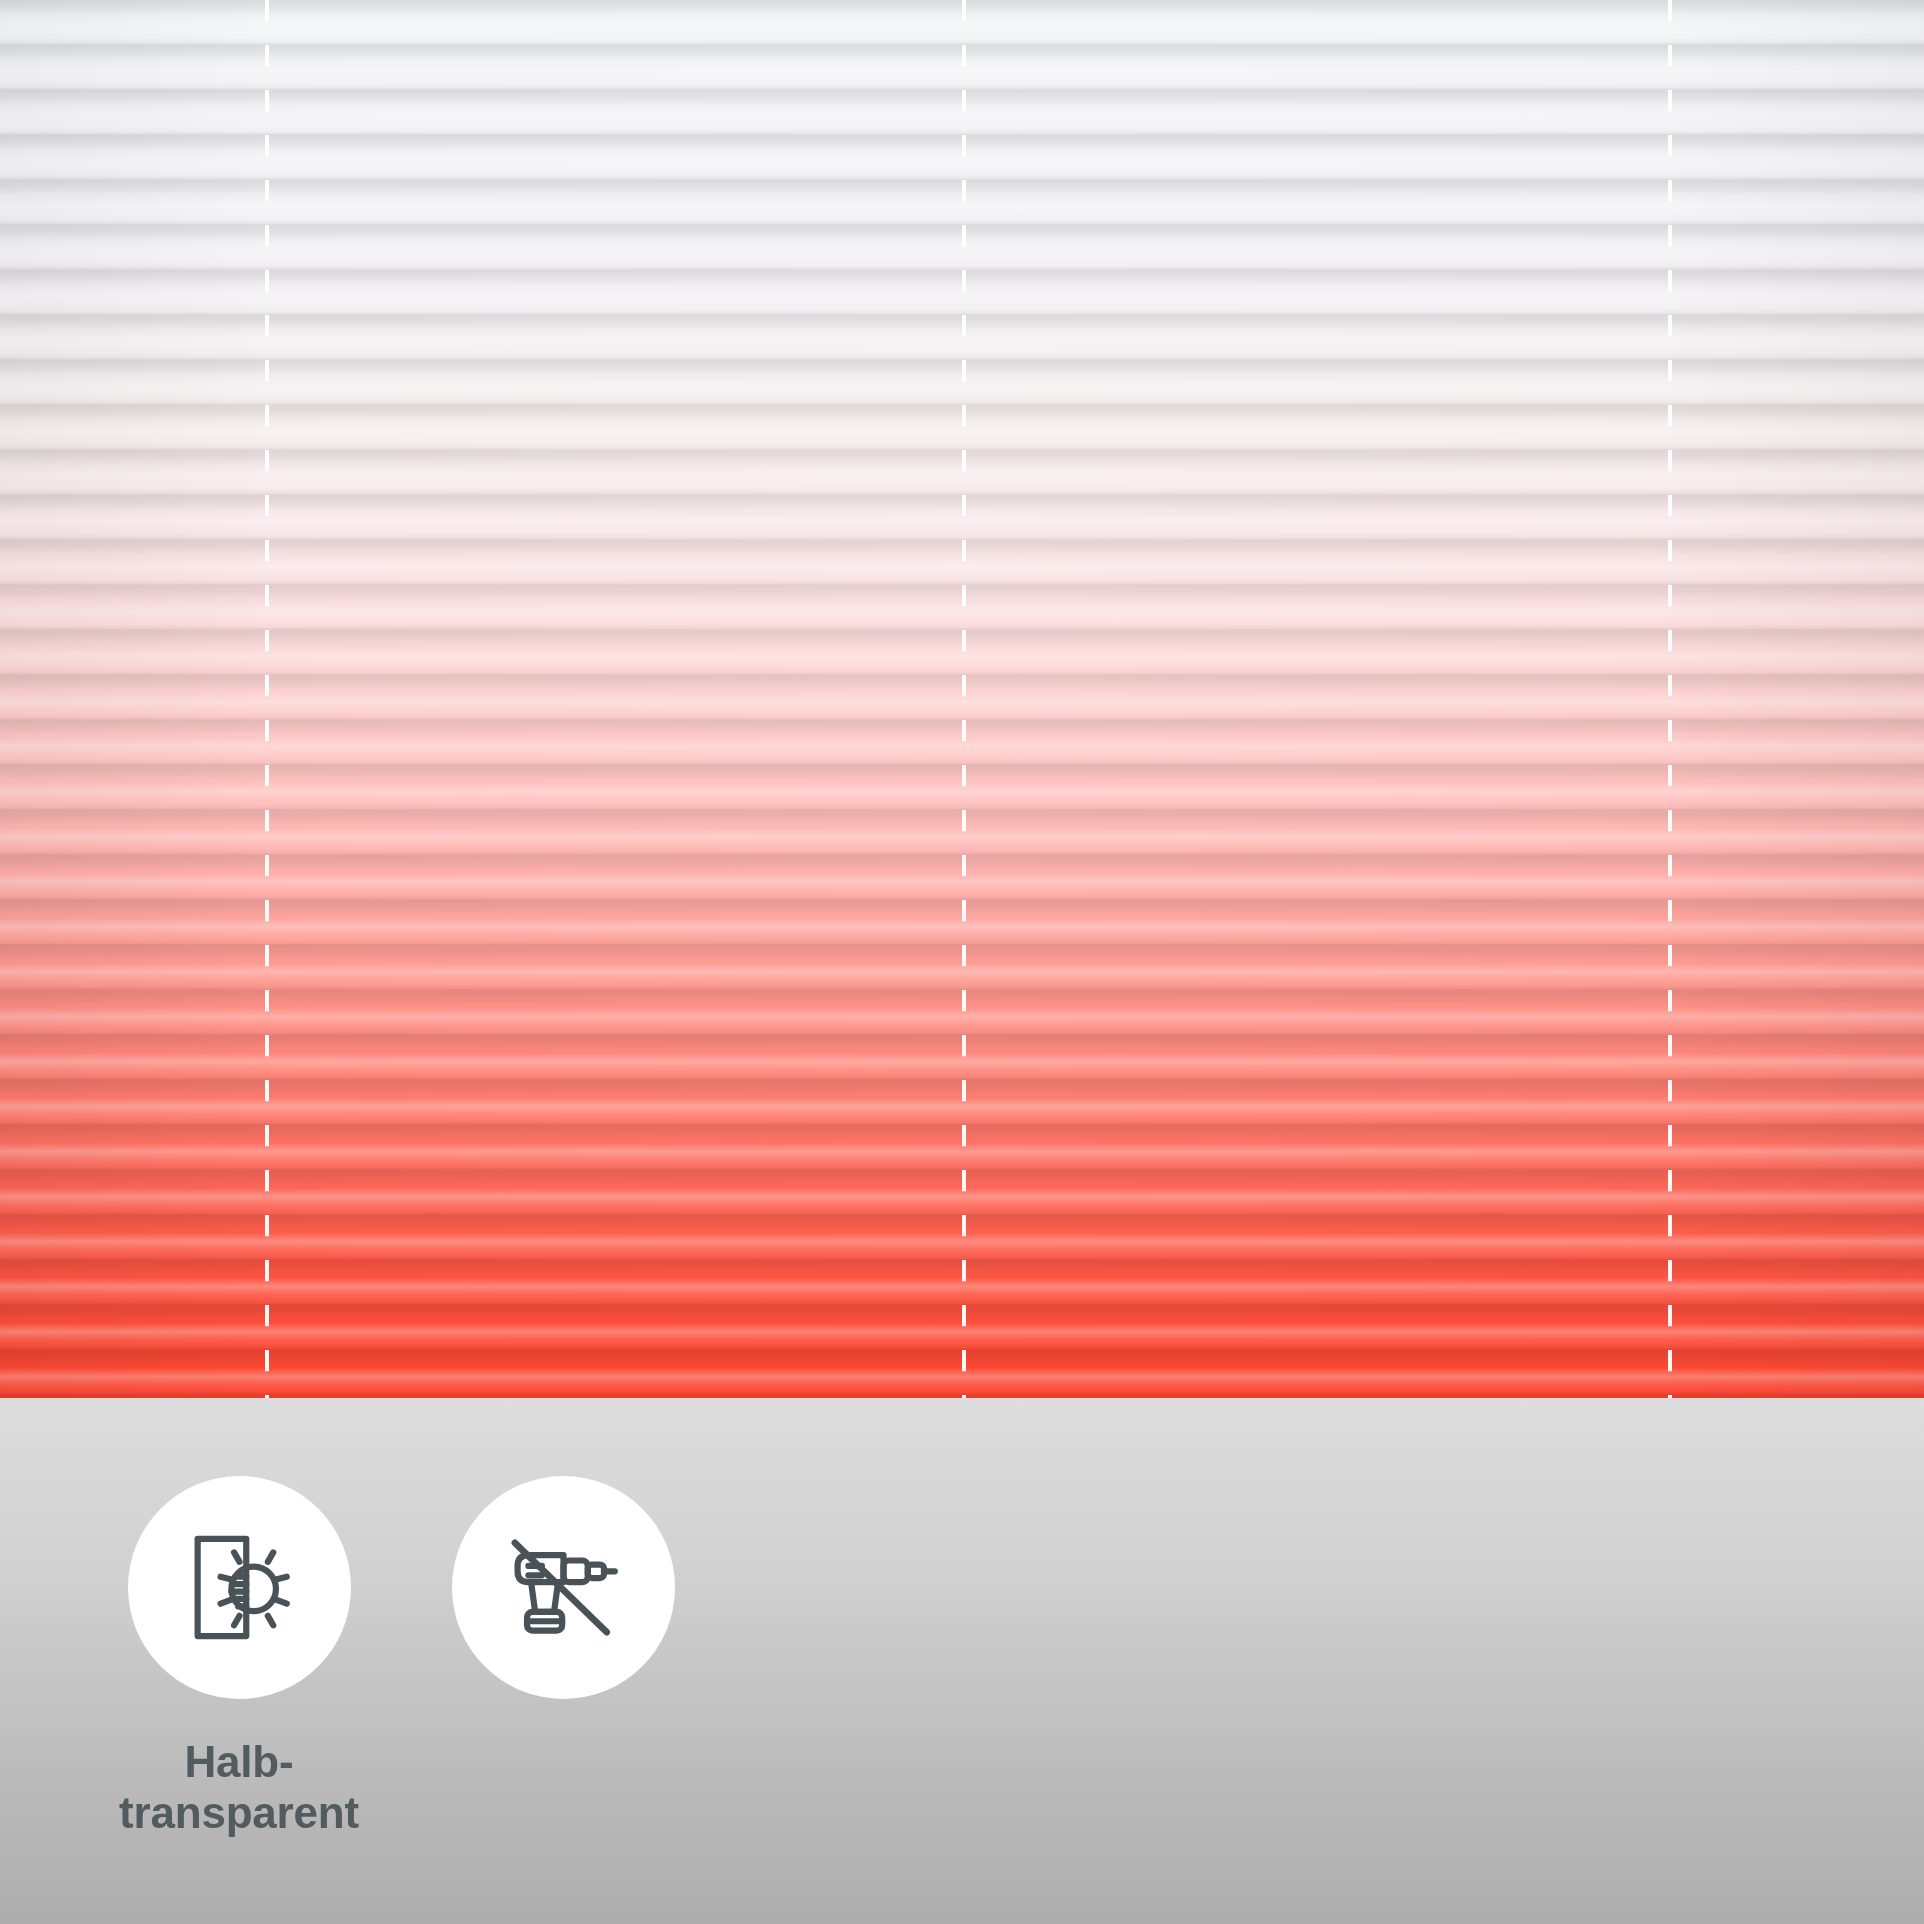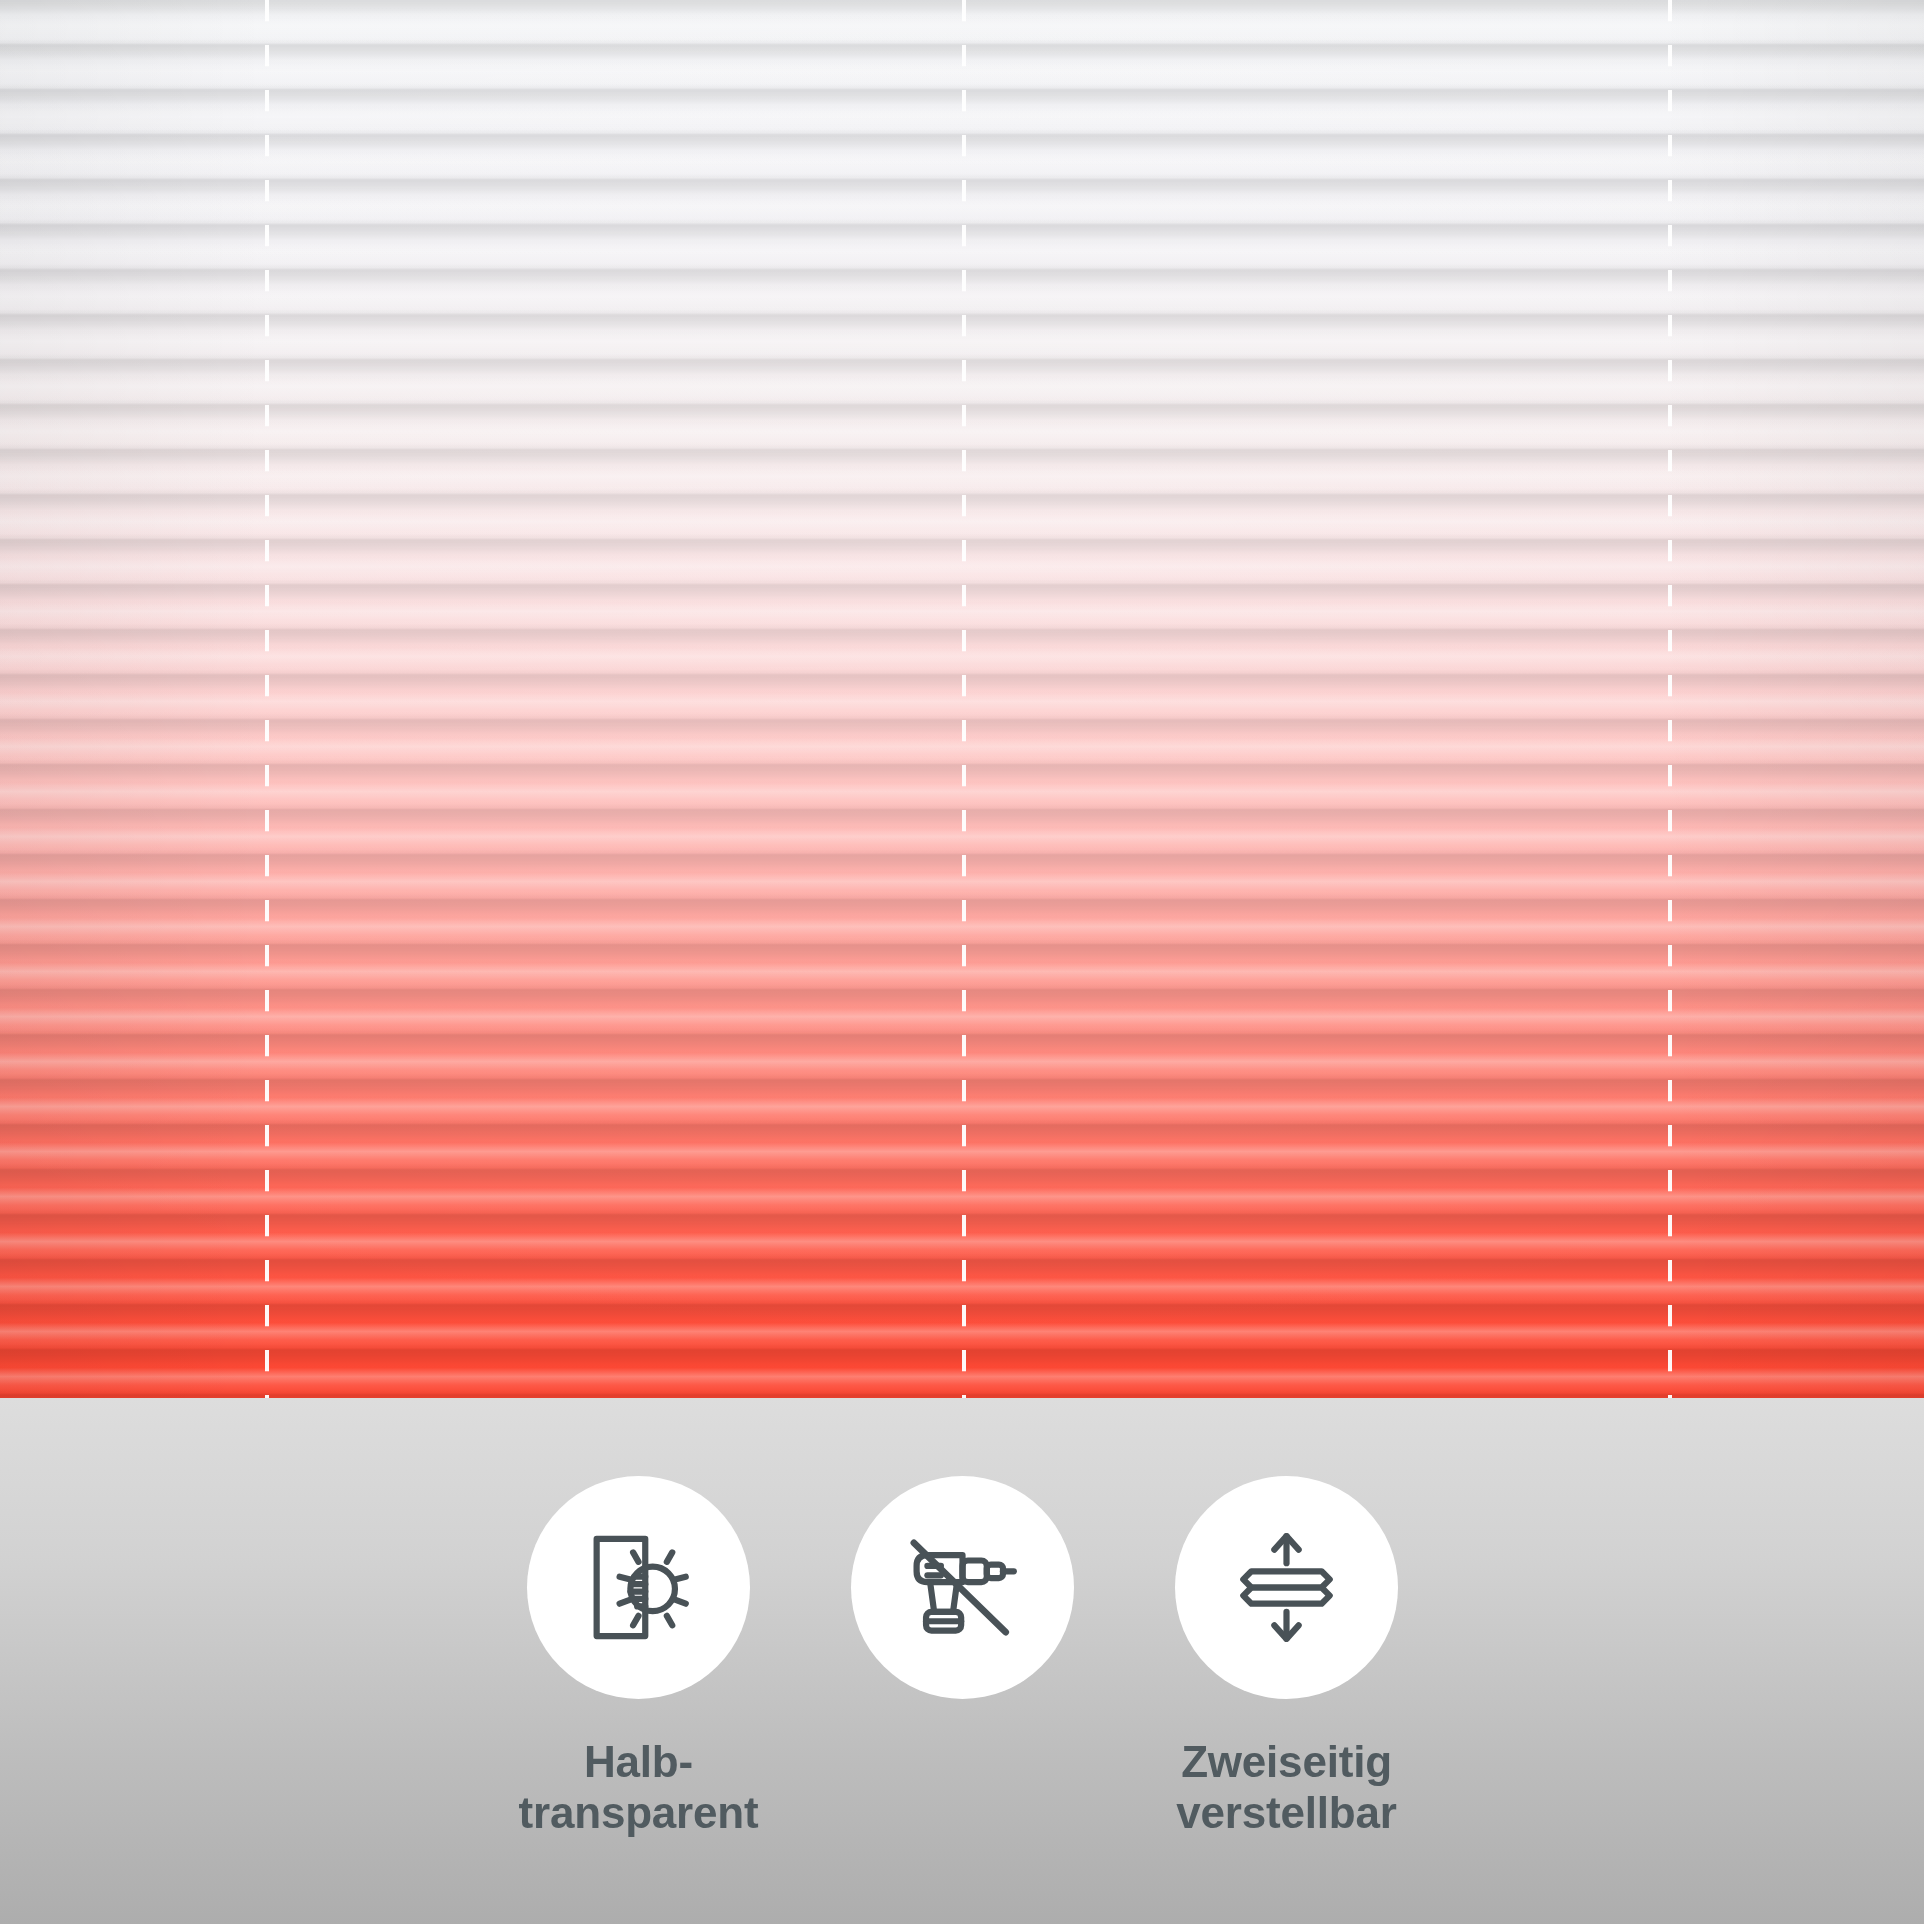--- a/index.html
+++ b/index.html
@@ -97,21 +97,21 @@
   }
 
   
   .feature-bar {
     position:absolute;
     left:0; top:1398px;
     width:1925px; height:527px;
     background:linear-gradient(to bottom, #dddddd 0%, #d2d2d2 30%, #bfbfbf 64%, #adadad 100%);
     display:flex;
     align-items:flex-start;
-    justify-content:center;
+    justify-content:flex-start;
     padding:0 77px;
   }
 
   .feature {
     width:324px;
     display:flex;
     flex-direction:column;
     align-items:center;
     padding-top:78px;
   }
@@ -198,32 +198,16 @@
             <line x1="24" y1="41" x2="34" y2="41"></line>
             <path d="M26 46 l3 22 h14 l3 -22"></path>
             <rect x="23" y="68" width="26" height="14" rx="4"></rect>
             <line x1="23" y1="75" x2="49" y2="75"></line>
             <line x1="14" y1="17" x2="82" y2="83" stroke-width="5"></line>
           </g>
         </svg>
       </div>
     </div>
 
-    <div class="feature">
-      <div class="feature-badge">
-        <svg viewBox="0 0 100 100">
-          <g fill="none" stroke="#495257" stroke-width="4.6" stroke-linecap="round" stroke-linejoin="round">
-            <polyline points="41,22 50,12 59,22"></polyline>
-            <line x1="50" y1="12" x2="50" y2="32"></line>
-            <polyline points="41,78 50,88 59,78"></polyline>
-            <line x1="50" y1="88" x2="50" y2="68"></line>
-            <path d="M24 38 h52 l6 6 -6 6 h-52 l-6 -6 z"></path>
-            <path d="M24 50 h52 l6 6 -6 6 h-52 l-6 -6 z"></path>
-          </g>
-        </svg>
-      </div>
-      <div class="feature-label">Zweiseitig
-verstellbar</div>
-    </div>
 
   </div>
 </div>
 
 
 </body></html>

